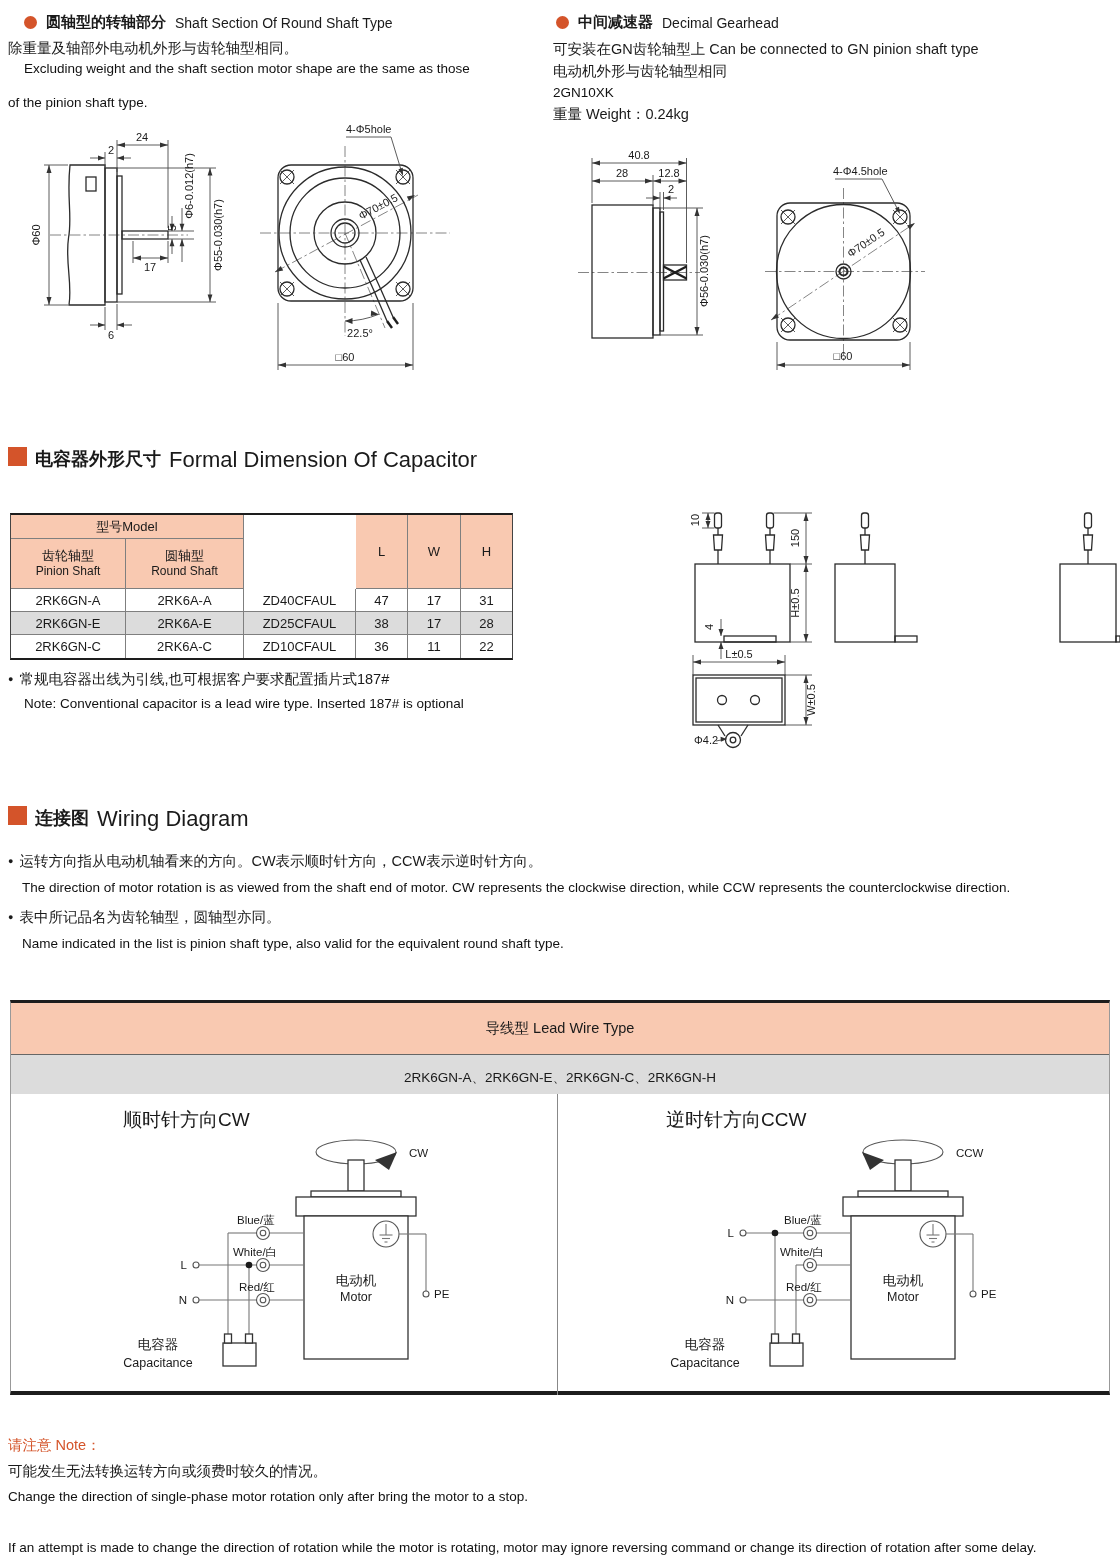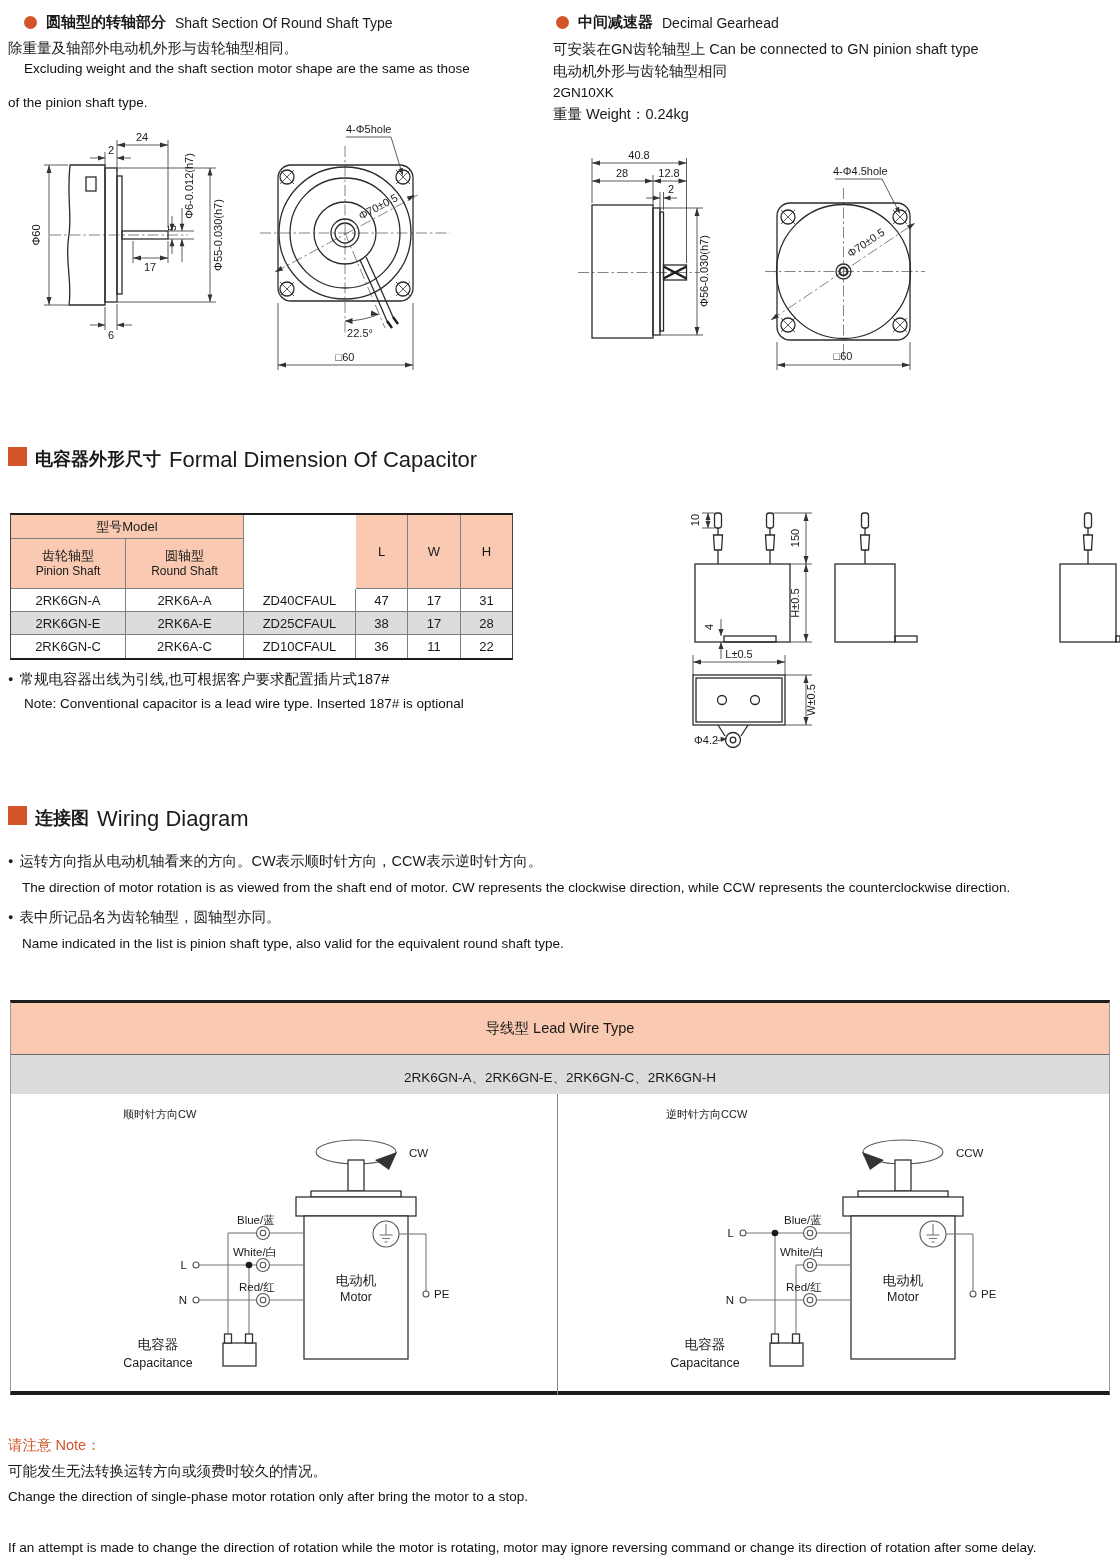--- a/index.html
+++ b/index.html
@@ -35,21 +35,21 @@
   .th{background:#f9c9b1}
   .altrow{background:#dcdcdc}
   .noR{border-right:none}
   .noB{border-bottom:none}
   .note-line{display:flex;align-items:center;gap:6px}
   .bul{font-size:9px;line-height:1}
   .lead-table{border-top:3px solid #1d1d1d;border-left:1px solid #999;border-right:1px solid #999}
   .lead-hdr{height:52px;background:#f9c9b1;border-bottom:1px solid #666;display:flex;align-items:center;justify-content:center;font-size:14.5px}
   .lead-models{height:46px;background:#dcdcdc;border-bottom:1px solid #666;display:flex;align-items:center;justify-content:center;font-size:13.5px}
   .panels{border-left:1px solid #999;border-right:1px solid #999;border-bottom:4px solid #1d1d1d;background:#fff}
-  .panel-title{font-size:11px}
+  .panel-title{font-size:19px}
   .divider{position:absolute;width:1px;background:#888}
   .wl{font-size:11.5px}
   .mzh{font-size:13.5px}
   .men{font-size:12.5px}
   .accent{color:#d4542a}
 </style>
 </head>
 <body>
 
 <div class="page">

